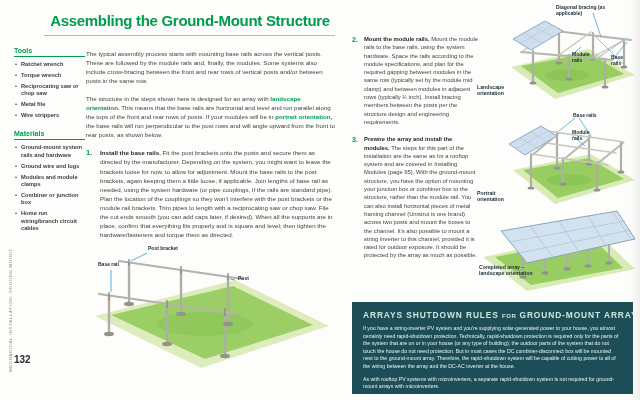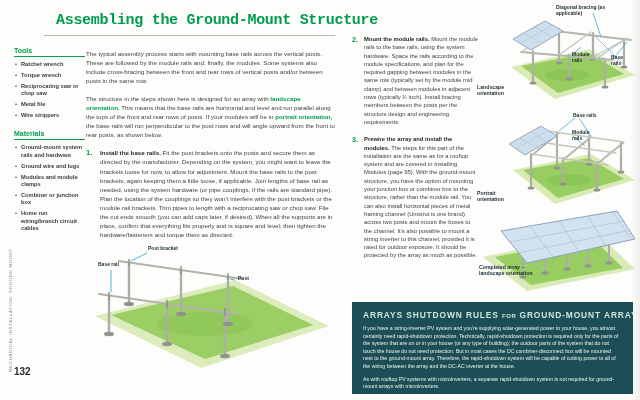--- a/index.html
+++ b/index.html
@@ -2,22 +2,22 @@
 <html><head>
 <meta charset="utf-8">
 <style>
   html,body{margin:0;padding:0;background:#e9e9e6;}
   .page{position:relative;width:640px;height:400px;background:#fdfdfb;overflow:hidden;
         font-family:"Liberation Sans",sans-serif;color:#404040;}
   .page::after{content:"";position:absolute;top:0;right:0;width:10px;height:100%;
         background:linear-gradient(to right,rgba(0,0,0,0),rgba(0,0,0,0.06));pointer-events:none;}
 
   
-  .title{position:absolute;left:56px;top:12px;width:292px;text-align:center;
-         font-size:15px;font-weight:bold;color:#009c4e;letter-spacing:-0.3px;white-space:nowrap;font-family:Liberation Mono, monospace;}
+  .title{position:absolute;left:44px;top:12px;width:292px;text-align:center;
+         font-size:15px;font-weight:bold;color:#009c4e;letter-spacing:-0.3px;white-space:nowrap;}
   .title-rule{position:absolute;left:44px;top:35px;width:291px;height:1px;background:#b8b8b2;}
 
   
   .sidebar{position:absolute;left:14px;top:47px;width:71px;}
   .side-head{font-size:7px;font-weight:bold;color:#009c4e;padding-bottom:2px;
              border-bottom:1.4px solid #009c4e;margin-bottom:4px;}
   .side-list{list-style:none;margin:0 0 11px;padding:0;}
   .side-list li{position:relative;padding-left:7px;font-size:5.7px;font-weight:bold;
                 color:#3c3c3c;line-height:1.3;margin-bottom:3.5px;}
   .side-list li::before{content:"\2022";position:absolute;left:1px;top:0;}
@@ -45,21 +45,21 @@
            box-sizing:border-box;padding:8px 11px;overflow:hidden;}
   .callout h2{margin:0 0 5px;font-size:8.4px;font-weight:bold;color:#cbe7da;
               letter-spacing:0.9px;white-space:nowrap;}
   .callout h2 .for{font-size:6px;letter-spacing:0.5px;}
   .callout p{margin:0 0 5px;font-size:5.2px;line-height:1.46;color:#e9f3ee;}
 
   
   .spine{position:absolute;left:8px;top:228px;height:144px;writing-mode:vertical-rl;
          transform:rotate(180deg);font-size:4.3px;letter-spacing:0.7px;color:#8d8d8d;
          white-space:nowrap;}
-  .pagenum{position:absolute;left:14px;top:366px;font-size:10px;font-weight:bold;color:#2b2b2b;}
+  .pagenum{position:absolute;left:14px;top:354px;font-size:10px;font-weight:bold;color:#2b2b2b;}
 </style>
 </head>
 <body>
 
 <div class="page">
 
   <div class="spine">MECHANICAL INSTALLATION: GROUND-MOUNT</div>
   <div class="pagenum">132</div>
 
   <div class="title">Assembling the Ground-Mount Structure</div>

